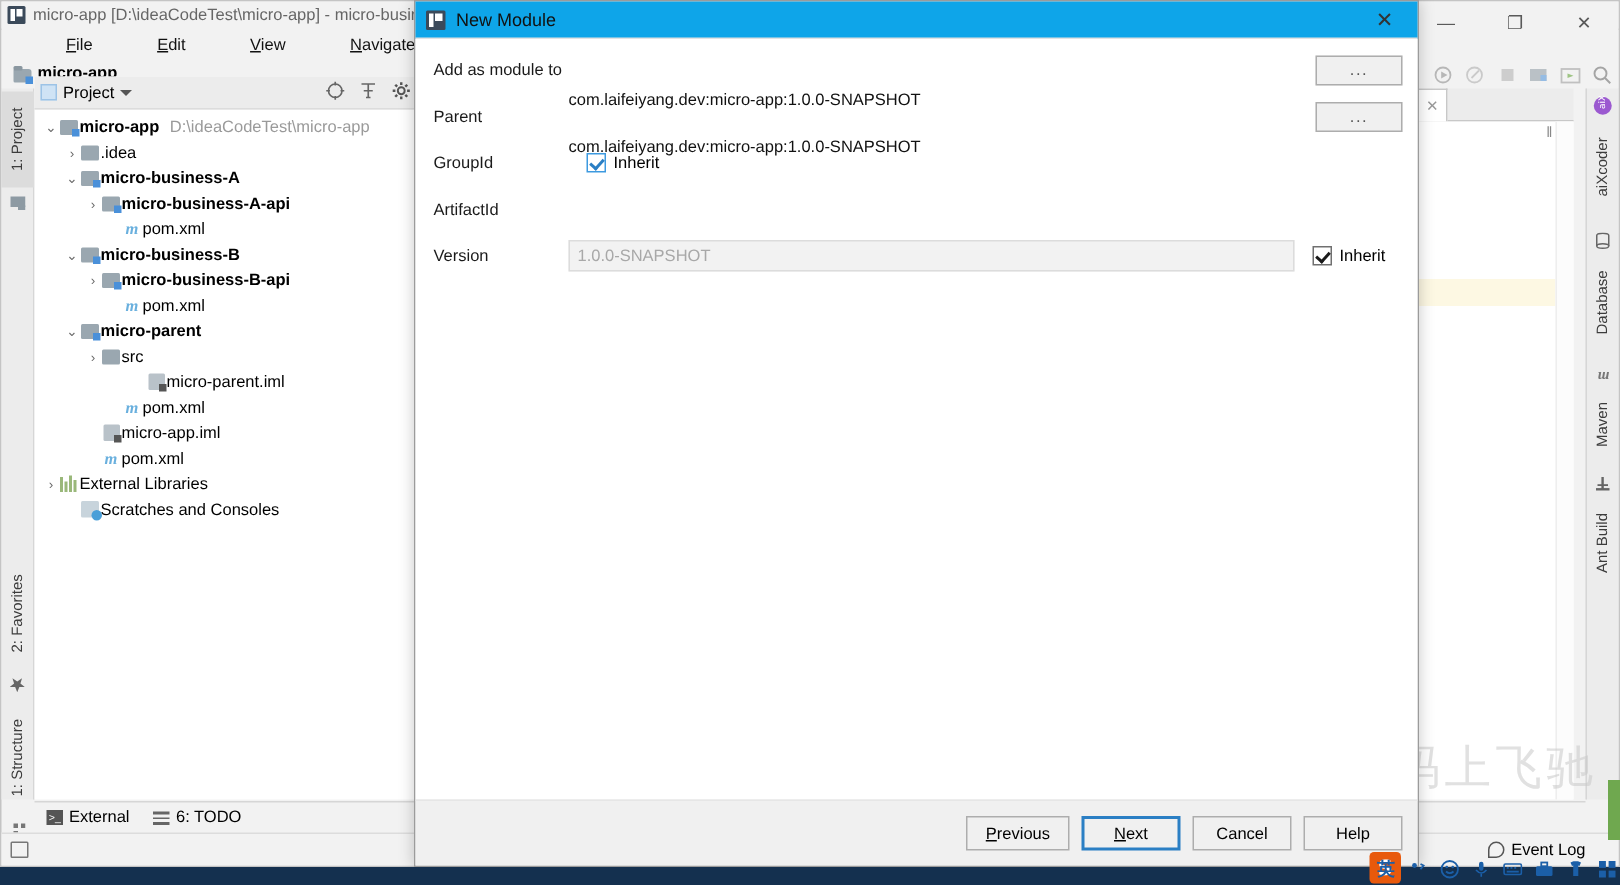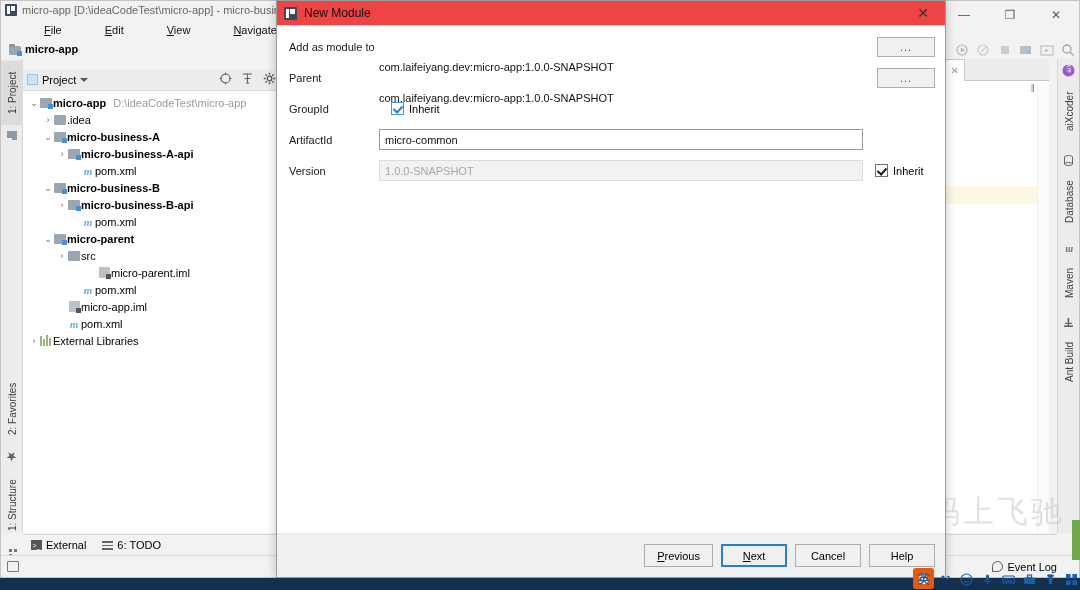--- a/index.html
+++ b/index.html
@@ -104,22 +104,22 @@
     transform: rotate(180deg); font-size: 10px; color: #3c3c3c; text-align: center;
     display: flex; align-items: center; justify-content: center; gap: 4px; white-space: nowrap;
   }
   .vtab.sel { background: #dcdcdc; }
   .rightbar {
     position: absolute; right: 0; top: 58px; width: 22px; bottom: 44px; background: #ececec;
     border-left: 1px solid #d6d6d6;
   }
 
   .projwin {
-    position: absolute; left: 22px; top: 68px; width: 284px; bottom: 44px;
-    background: #fff; border-right: 1px solid #be185d;
+    position: absolute; left: 22px; top: 50px; width: 284px; bottom: 44px;
+    background: #fff; border-right: 3px solid #be185d;
   }
   .proj-header {
     height: 22px; background: #ececec; display: flex; align-items: center; padding: 0 4px;
     border-bottom: 1px solid #dcdcdc;
   }
   .proj-title { font-size: 11px; display: flex; align-items: center; gap: 4px; }
   .proj-sq { width: 11px; height: 11px; background: #cfe3f5; border: 1px solid #9dc3e6; }
   .caret-dn { width: 0; height: 0; border-left: 4px solid transparent; border-right: 4px solid transparent; border-top: 4px solid #555; }
   .proj-actions { margin-left: auto; display: flex; align-items: center; gap: 9px; padding-right: 4px; color: #5a5a5a; }
 
@@ -160,21 +160,21 @@
   .eventlog-ico { width: 11px; height: 11px; border: 1.5px solid #555; border-radius: 50% 50% 50% 0; }
 
   
   .dialog {
     position: absolute; left: 276px; top: 0; width: 670px; height: 578px;
     background: #f0f0f0; border: 1px solid #9b9b9b;
     box-shadow: 0 0 10px rgba(0,0,0,.22);
   }
   .dlg-title {
     height: 25px; display: flex; align-items: center; padding-left: 7px; gap: 7px;
-    background: #ef4444; border-bottom: 1px solid #e3e3e3;
+    background: #0ea5e9; border-bottom: 1px solid #e3e3e3;
   }
   .dlg-icon { width: 13px; height: 13px; background: #3b4a5a; position: relative; border-radius: 1px; }
   .dlg-icon::before { content:""; position:absolute; left:2px; top:2px; width:3px; height:9px; background:#fff; }
   .dlg-icon::after { content:""; position:absolute; left:6px; top:2px; width:5px; height:5px; background:#fff; }
   .dlg-title-text { font-size: 12px; color: #111; }
   .dlg-close {
     margin-left: auto; width: 44px; height: 25px; display: flex; align-items: center; justify-content: center;
     color: #333; font-size: 14px;
   }
   .dlg-body { position: absolute; left: 0; top: 25px; right: 0; bottom: 44px; background: #fff; }
@@ -506,20 +506,27 @@
             <span class="ic">
               <span class="i-lib">
                 <i style="left:0;height:10px"></i>
                 <i style="left:3px;height:7px"></i>
                 <i style="left:6px;height:11px"></i>
                 <i style="left:9px;height:8px"></i>
               </span>
             </span>
             <span class="lbl">External Libraries</span>
           </div>
+          <div class="trow" style="padding-left: 20px;">
+            <span class="arrow"></span>
+            <span class="ic">
+              <span class="i-scr"></span>
+            </span>
+            <span class="lbl">Scratches and Consoles</span>
+          </div>
         </div>
     </div>
 
     <div class="tabstrip">
       <div class="etab">
         <span>api</span>
         <span class="x">✕</span>
       </div>
     </div>
     <div class="editor">
@@ -625,21 +632,20 @@
           </div>
           <div class="frow">
             <div class="flabel">GroupId</div>
             <div class="inherit">
               <span class="cbx blue"></span>
               <span>Inherit</span>
             </div>
           </div>
           <div class="frow">
             <div class="flabel">ArtifactId</div>
-            <div class="finput focus">micro-common</div>
             <div class="inherit-spacer"></div>
           </div>
           <div class="frow">
             <div class="flabel">Version</div>
             <div class="finput disabled">1.0.0-SNAPSHOT</div>
             <div class="inherit">
               <span class="cbx"></span>
               <span>Inherit</span>
             </div>
           </div>

